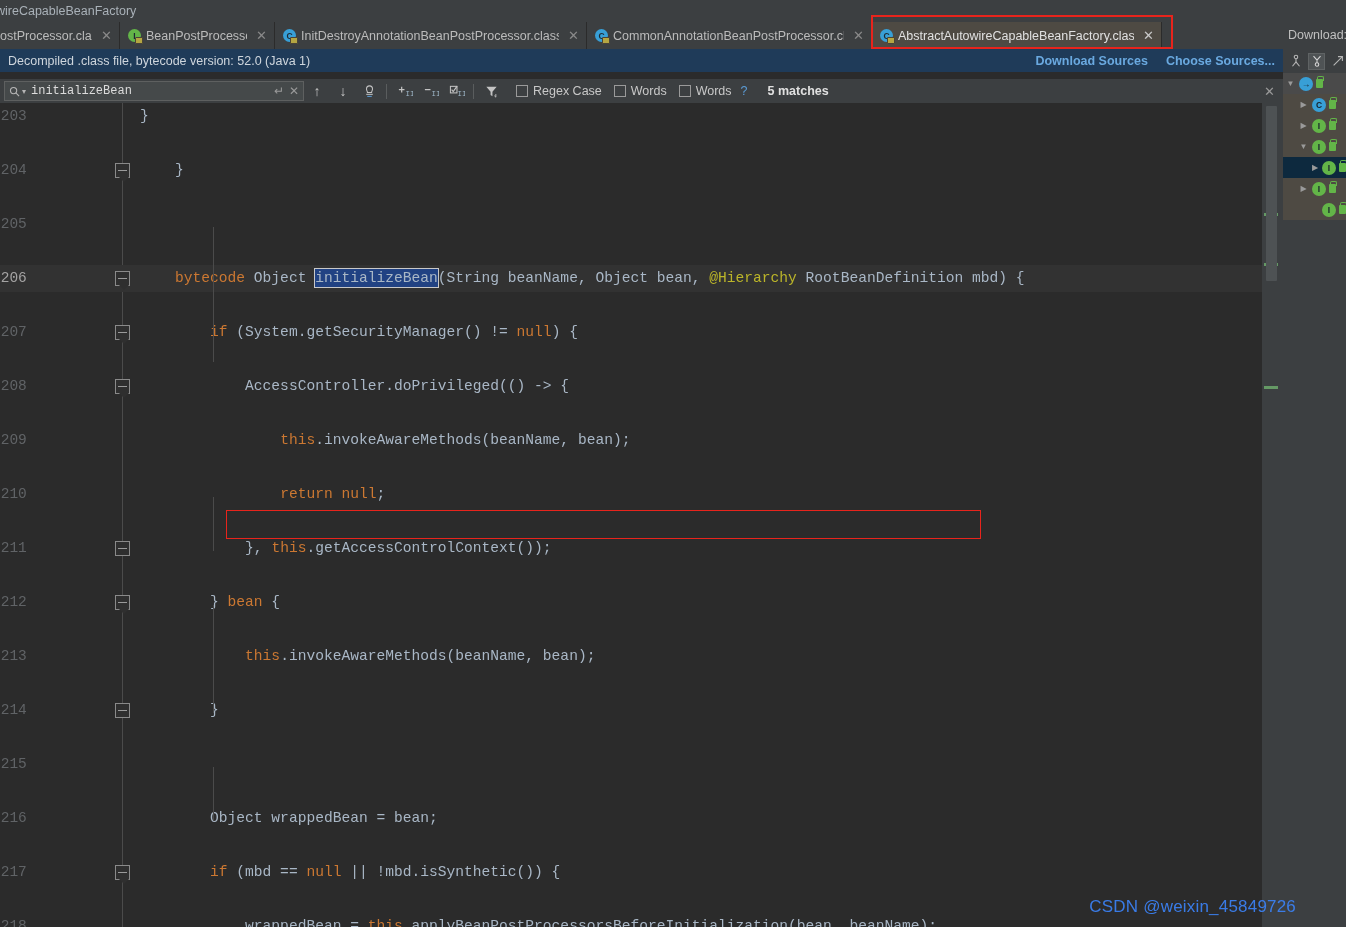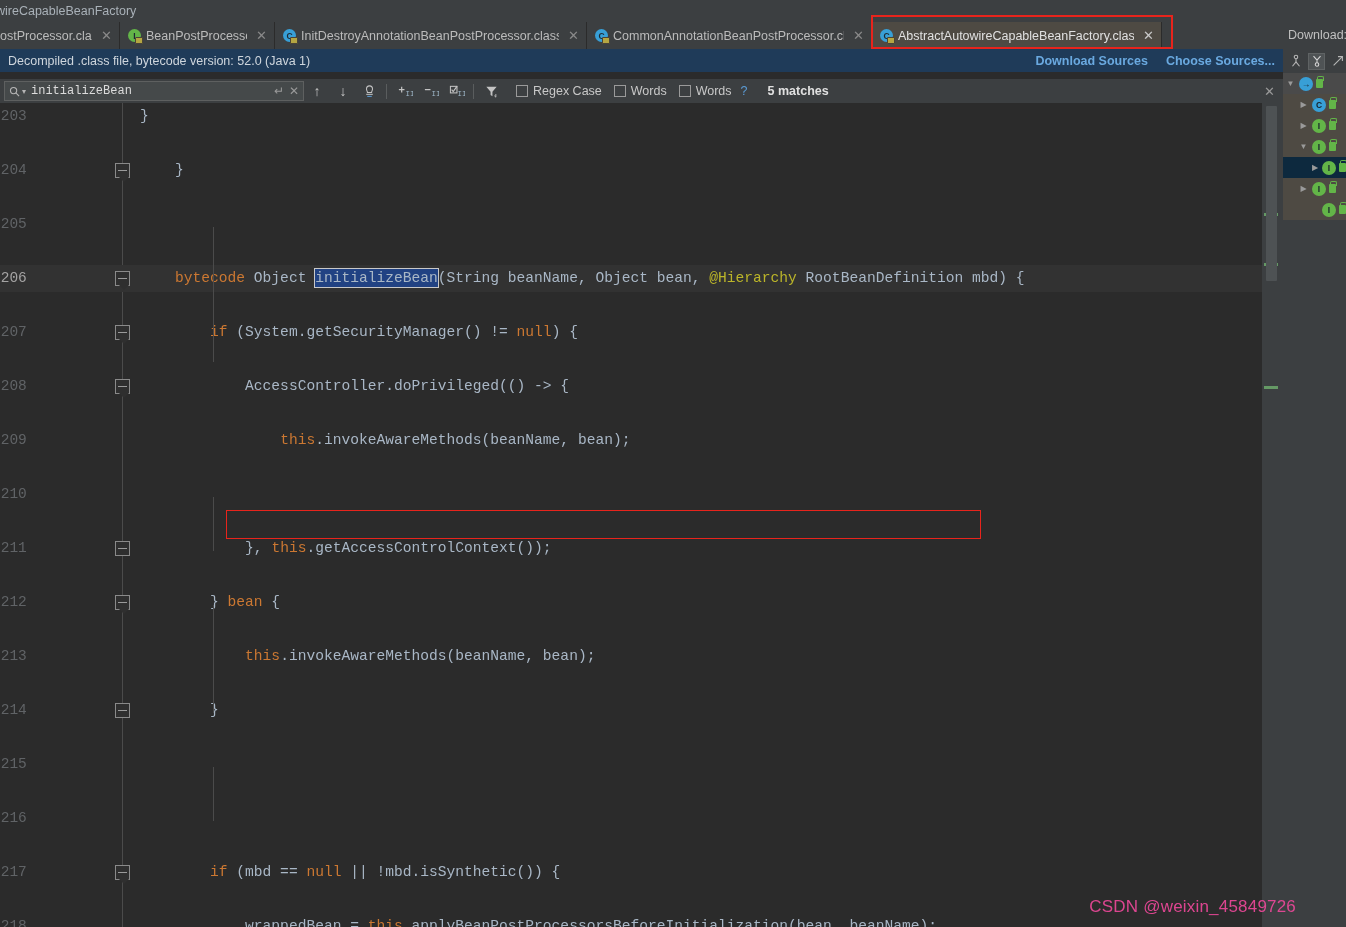--- a/index.html
+++ b/index.html
@@ -207,21 +207,21 @@
   .nodeico.arrowin { background: #389fd6; }
   .lock { width: 7px; height: 9px; background: #63b548; position: relative;
           flex: 0 0 auto; border-radius: 1px; }
   .lock::before { content: ""; position: absolute; left: 1px; top: -3px;
                   width: 5px; height: 4px; border: 1px solid #63b548;
                   border-bottom: 0; border-radius: 2px 2px 0 0; }
 
   
   #watermark {
     position: absolute; right: 50px; bottom: 10px;
-    color: #ec4899; font-size: 17px; letter-spacing: 0.2px;
+    color: #3b82f6; font-size: 17px; letter-spacing: 0.2px;
     font-family: "Liberation Sans", sans-serif;
     opacity: 0.92;
   }
 </style>
 </head>
 <body>
 
 <div id="titlebar">
   <span class="crumb">wireCapableBeanFactory</span>
 </div>
@@ -364,20 +364,21 @@
         <div class="gutter-num">1208</div>
         <div class="fold open" style="top: 6px;"></div>
         <div class="code">            AccessController.doPrivileged(() -&gt; {</div>
       </div>
       <div class="row" style="top: 162px;">
         <div class="gutter-num">1209</div>
         <div class="code">                <span class="kw">this</span>.invokeAwareMethods(beanName, bean);</div>
       </div>
       <div class="row" style="top: 189px;">
         <div class="gutter-num">1210</div>
+        <div class="code">                <span class="kw">return</span> <span class="kw">null</span>;</div>
       </div>
       <div class="row" style="top: 216px;">
         <div class="gutter-num">1211</div>
         <div class="fold" style="top: 6px;"></div>
         <div class="code">            }, <span class="kw">this</span>.getAccessControlContext());</div>
       </div>
       <div class="row" style="top: 243px;">
         <div class="gutter-num">1212</div>
         <div class="fold open" style="top: 6px;"></div>
         <div class="code">        } <span class="kw">bean</span> {</div>
@@ -390,20 +391,21 @@
         <div class="gutter-num">1214</div>
         <div class="fold" style="top: 6px;"></div>
         <div class="code">        }</div>
       </div>
       <div class="row" style="top: 324px;">
         <div class="gutter-num">1215</div>
         <div class="code"></div>
       </div>
       <div class="row" style="top: 351px;">
         <div class="gutter-num">1216</div>
+        <div class="code">        Object wrappedBean = bean;</div>
       </div>
       <div class="row" style="top: 378px;">
         <div class="gutter-num">1217</div>
         <div class="fold open" style="top: 6px;"></div>
         <div class="code">        <span class="kw">if</span> (mbd == <span class="kw">null</span> || !mbd.isSynthetic()) {</div>
       </div>
       <div class="row" style="top: 405px;">
         <div class="gutter-num">1218</div>
         <div class="code">            wrappedBean = <span class="kw">this</span>.applyBeanPostProcessorsBeforeInitialization(bean, beanName);</div>
       </div>

